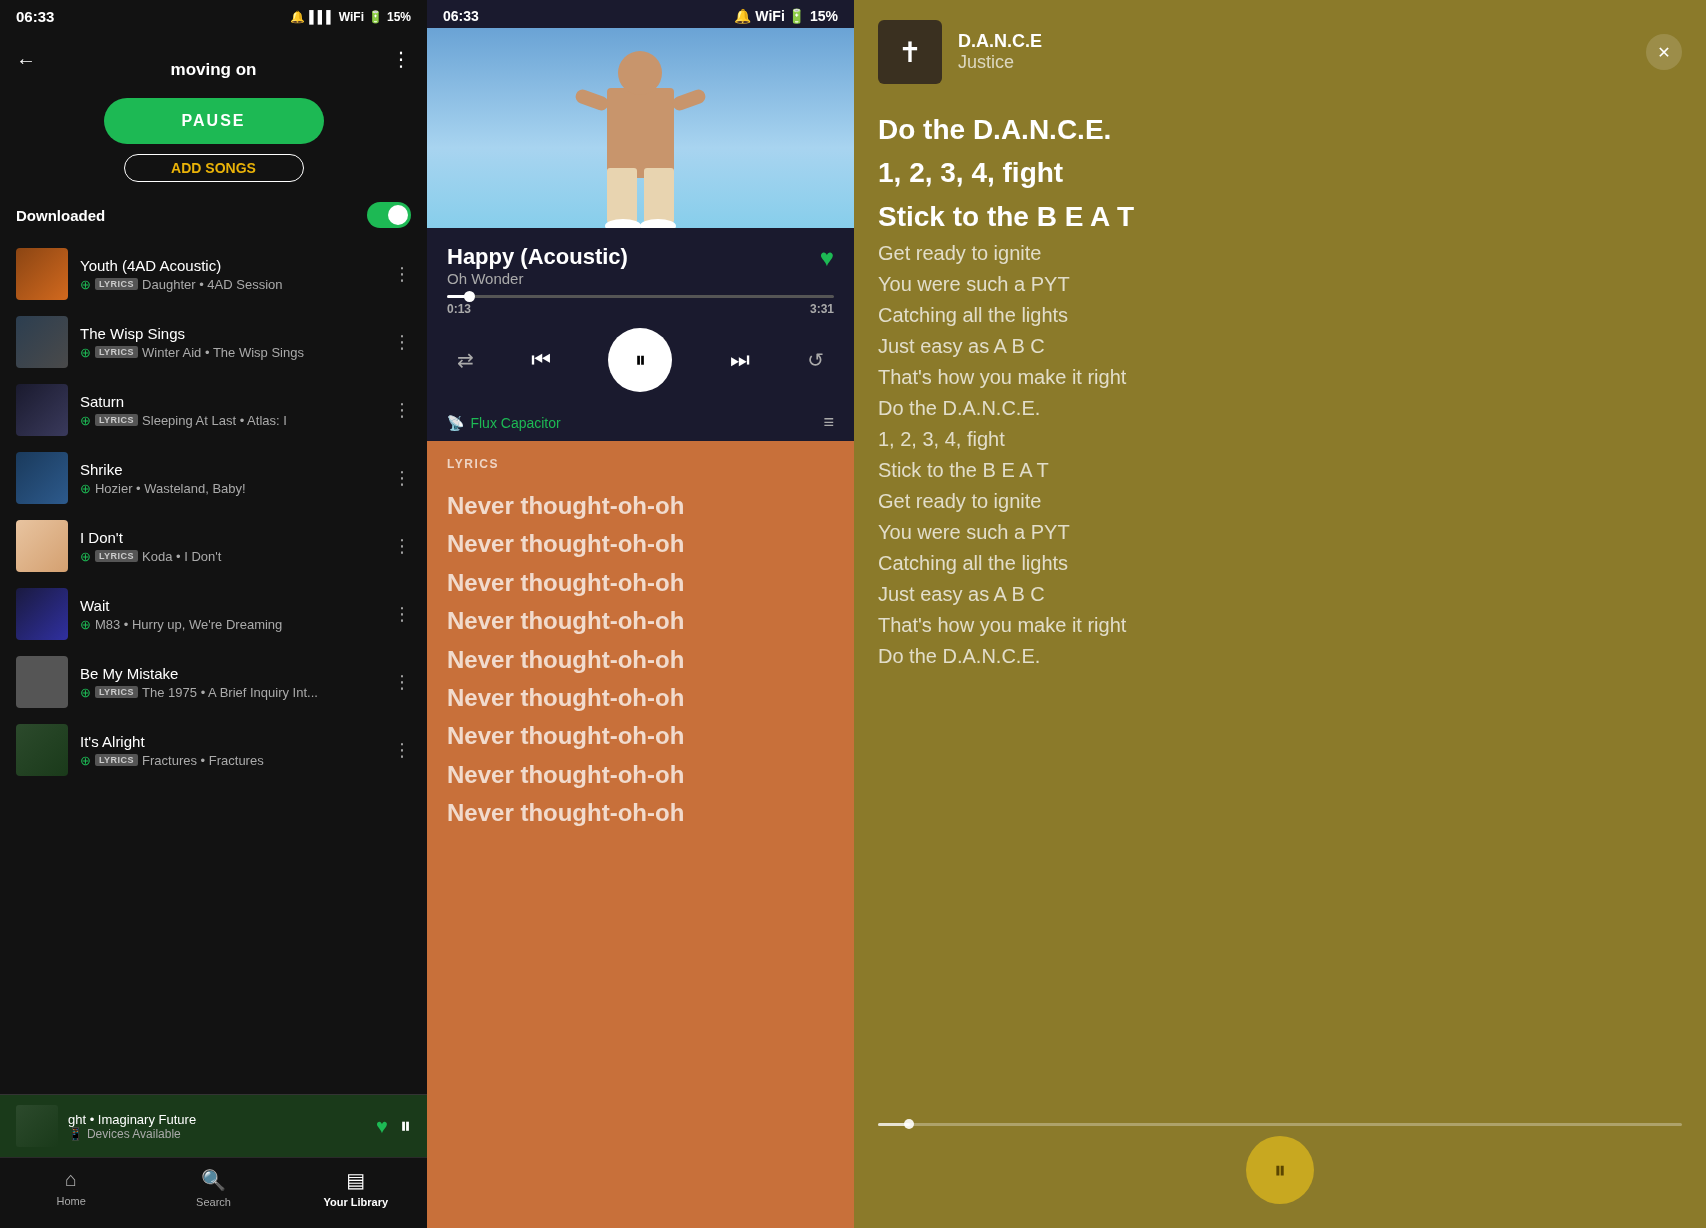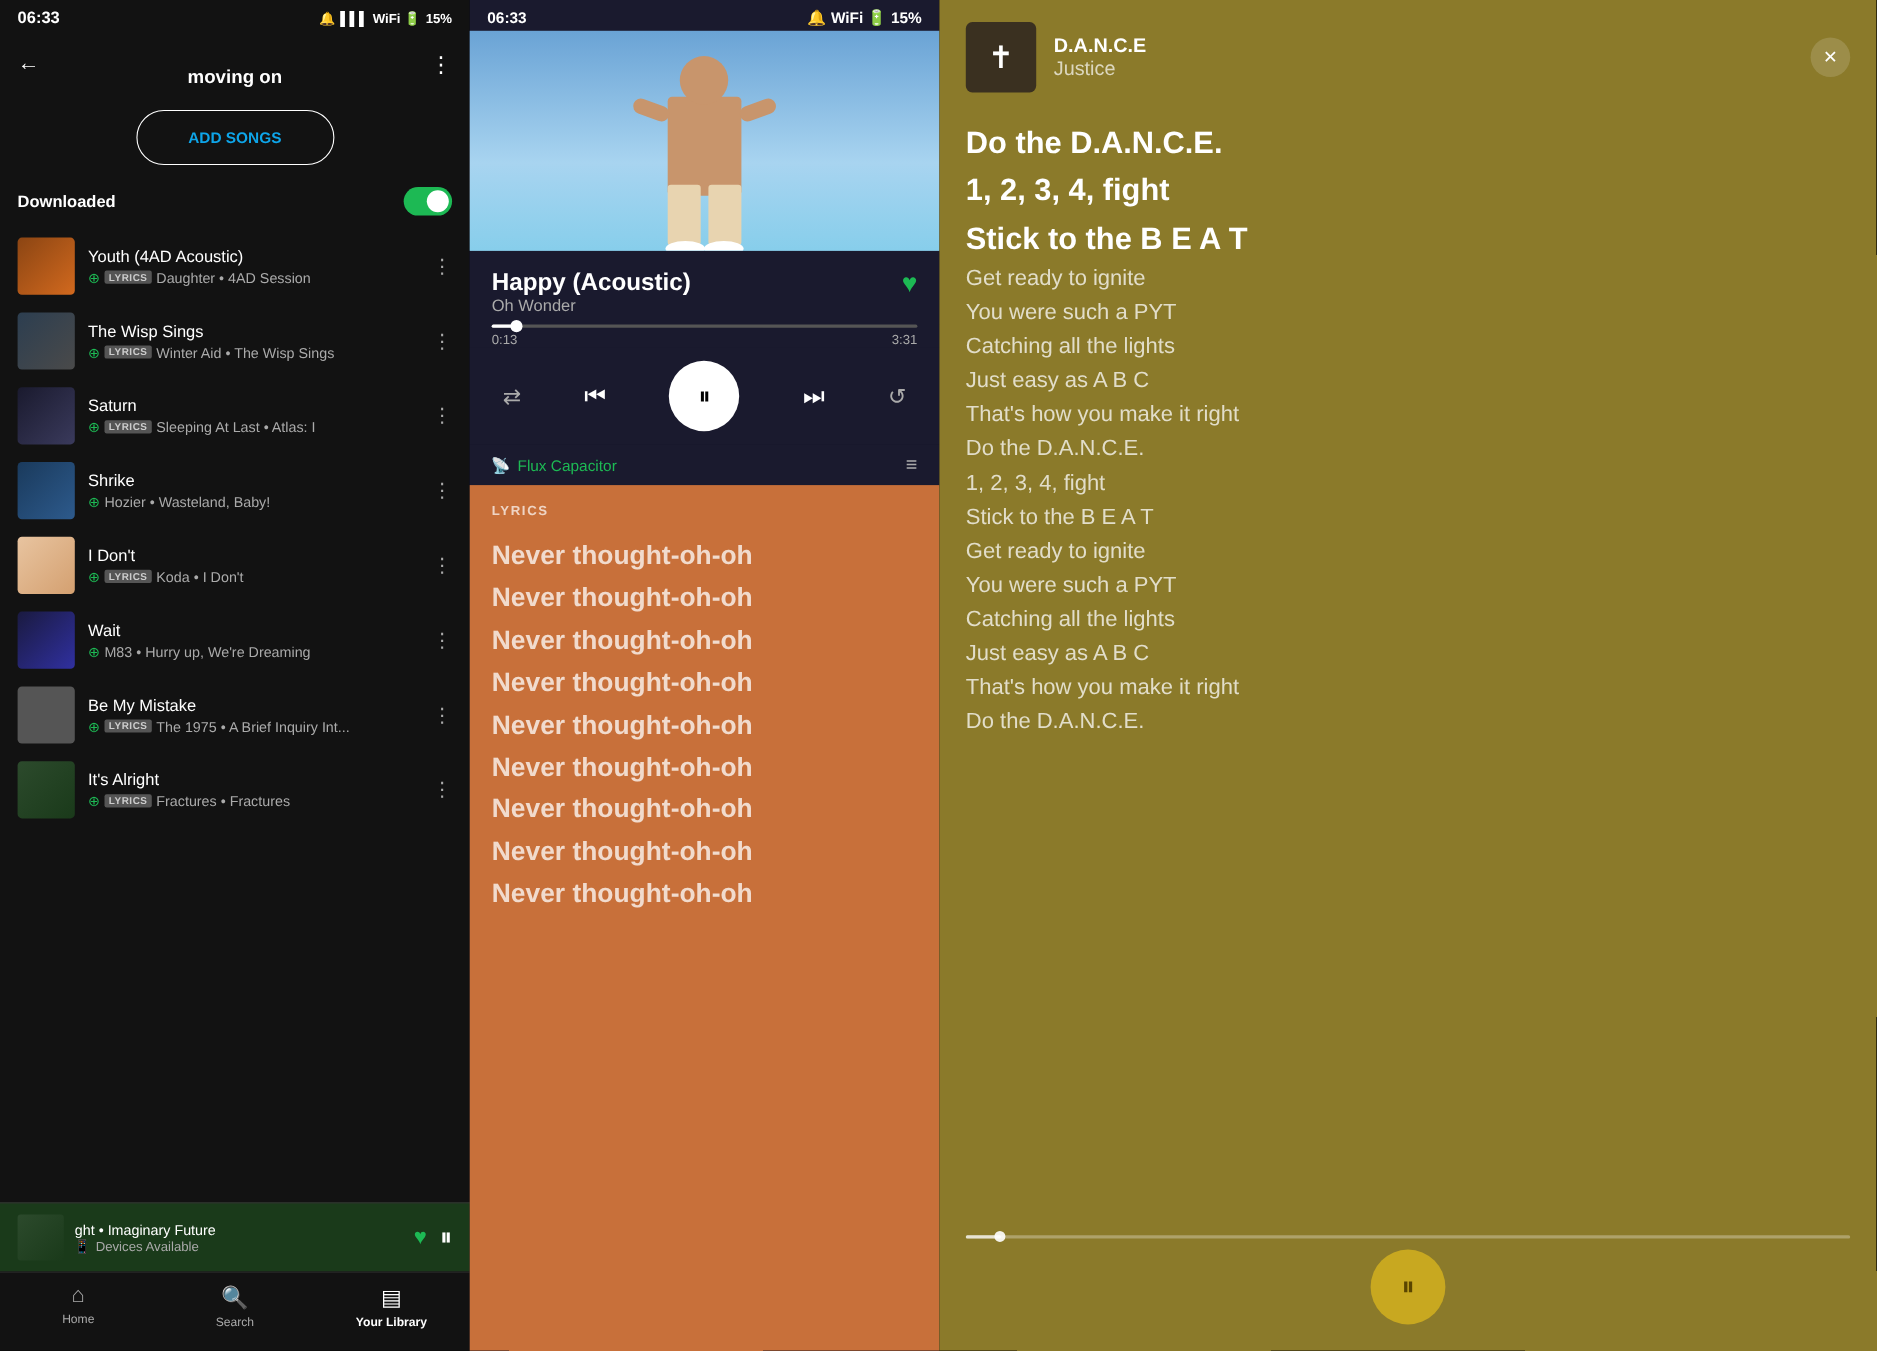--- a/index.html
+++ b/index.html
@@ -57,27 +57,27 @@
       display: block;
       text-align: center;
       margin: 14px auto 10px;
       width: 220px;
       cursor: pointer;
     }
 
     .add-songs-btn {
       border: 1.5px solid #fff;
       border-radius: 50px;
-      color: #0ea5e9;
+      color: #eab308;
       font-weight: 700;
       font-size: 14px;
-      padding: 16px 40px;
+      padding: 5px 40px;
       display: block;
       text-align: center;
-      margin: 16px auto 16px;
+      margin: 0 auto 16px;
       width: 180px;
       cursor: pointer;
       background: transparent;
     }
 
     .downloaded-row {
       display: flex;
       justify-content: space-between;
       align-items: center;
       padding: 4px 16px 12px;
@@ -225,20 +225,21 @@
       align-items: flex-start;
       background: #1a1a2e;
     }
     .playing-title { font-size: 22px; font-weight: 700; color: #fff; }
     .playing-artist { font-size: 15px; color: #aaa; margin-top: 0; }
     .heart-outline { font-size: 24px; color: #1DB954; }
 
     .progress-area {
       padding: 0 20px;
       background: #1a1a2e;
+      font-weight: bold;
     }
     .progress-bar-track {
       width: 100%;
       height: 3px;
       background: #555;
       border-radius: 2px;
       position: relative;
       margin-bottom: 4px;
     }
     .progress-bar-fill {
@@ -433,20 +434,21 @@
       <span>15%</span>
     </span>
   </div>
 
   <div class="panel1-header">
     <span class="back-btn">←</span>
     <span class="header-title">moving on</span>
     <span class="more-btn">⋮</span>
   </div>
 
+  <div class="pause-btn">PAUSE</div>
 
   <div class="add-songs-btn">ADD SONGS</div>
 
   <div class="downloaded-row">
     <span class="downloaded-label">Downloaded</span>
     <div class="toggle"></div>
   </div>
 
   <div class="song-list">
 

